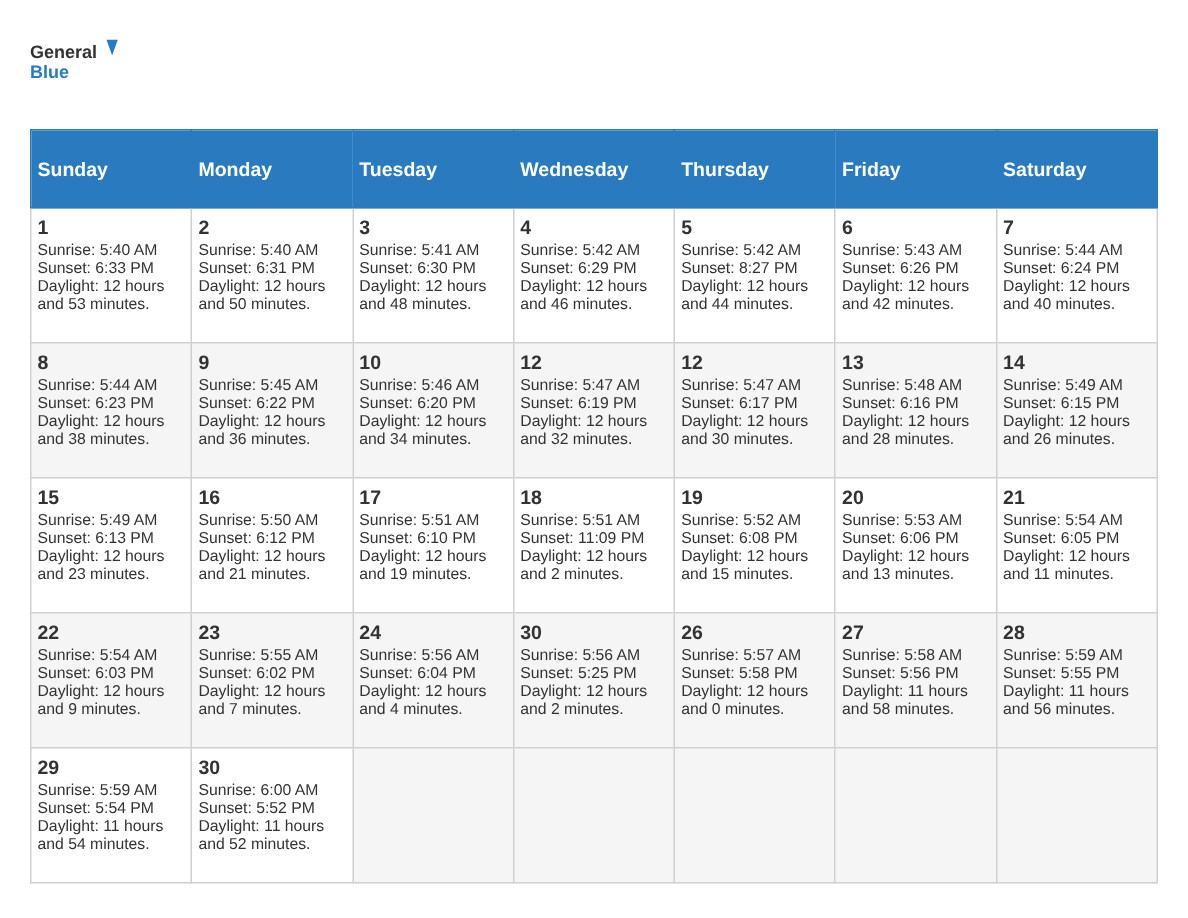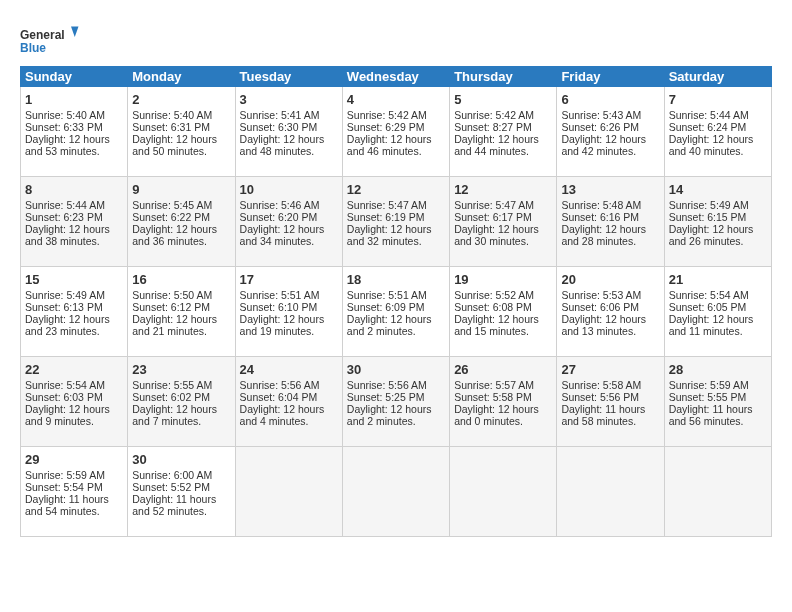--- a/index.html
+++ b/index.html
@@ -7,21 +7,21 @@
       font-family: Arial, sans-serif;
       background: #fff;
       width: 792px;
       min-height: 612px;
       padding: 20px;
     }
     .header-area {
       display: flex;
       justify-content: space-between;
       align-items: flex-start;
-      margin-bottom: 6px;
+      margin-bottom: 26px;
       text-align: right;
     }
     .logo {
       display: flex;
       align-items: center;
       gap: 4px;
     }
     .title-area {
       text-align: right;
     }
@@ -37,21 +37,21 @@
     table {
       width: 100%;
       border-collapse: collapse;
       table-layout: fixed;
     }
     thead th {
       background-color: #2a7abf;
       color: #fff;
       font-size: 13px;
       font-weight: bold;
-      padding: 2px 4px;
+      padding: 18px 4px;
       text-align: left;
       border: 1px solid #2a7abf;
     }
     tbody td {
       border: 1px solid #d0d0d0;
       vertical-align: top;
       padding: 5px 4px;
       font-size: 10.5px;
       color: #333;
       height: 90px;
@@ -222,21 +222,21 @@
         <td>
         <span class="day-num">17</span>
         <span>Sunrise: 5:51 AM</span><br>
         <span>Sunset: 6:10 PM</span><br>
         <span>Daylight: 12 hours</span><br>
         <span>and 19 minutes.</span>
       </td>
         <td>
         <span class="day-num">18</span>
         <span>Sunrise: 5:51 AM</span><br>
-        <span>Sunset: 6:09 PM</span><br>
+        <span>Sunset: 11:09 PM</span><br>
         <span>Daylight: 12 hours</span><br>
         <span>and 2 minutes.</span>
       </td>
         <td>
         <span class="day-num">19</span>
         <span>Sunrise: 5:52 AM</span><br>
         <span>Sunset: 6:08 PM</span><br>
         <span>Daylight: 12 hours</span><br>
         <span>and 15 minutes.</span>
       </td>

